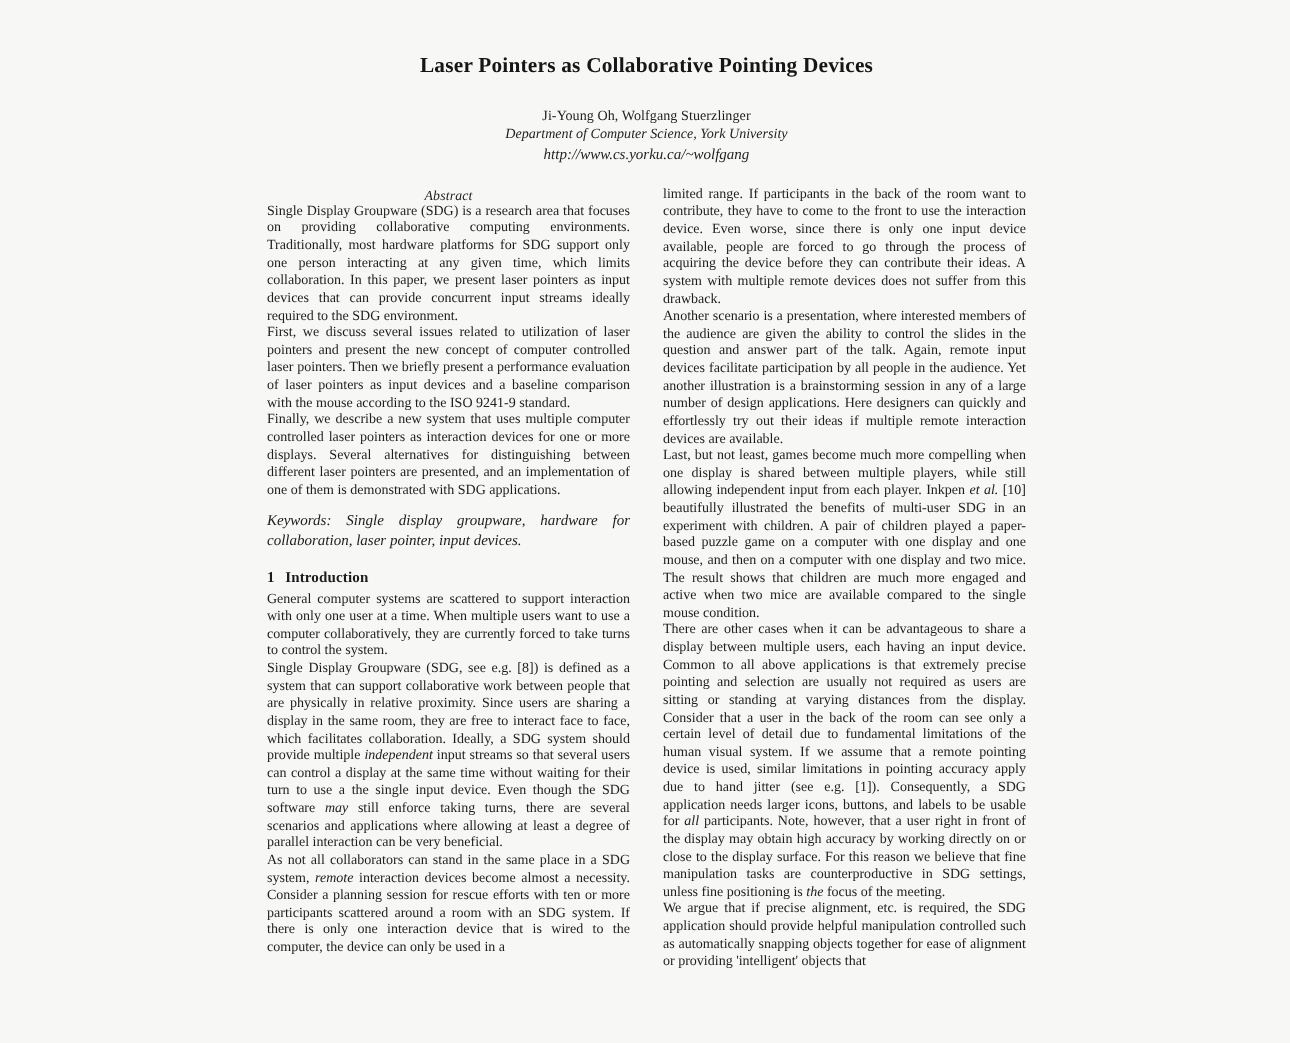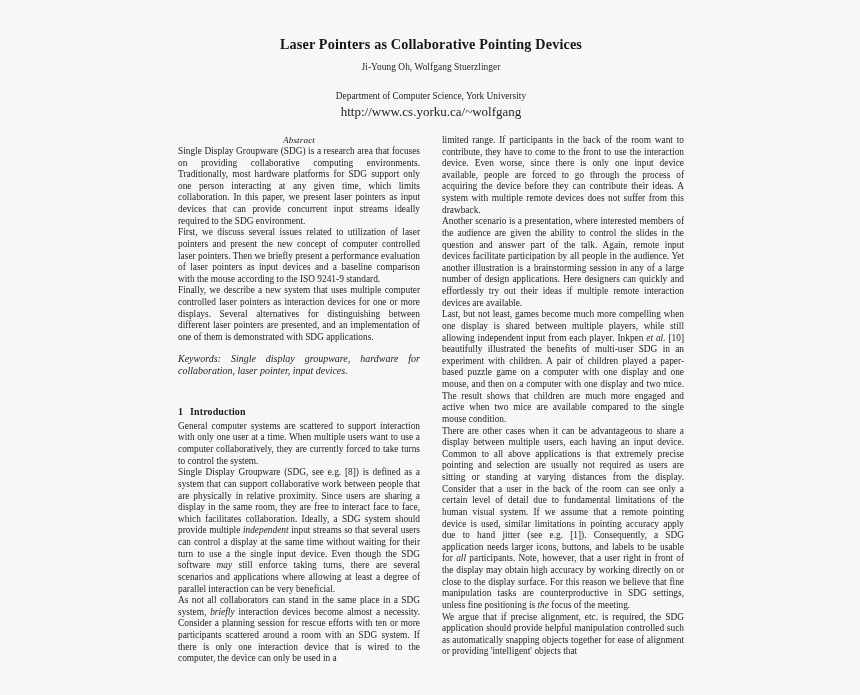--- a/index.html
+++ b/index.html
@@ -37,33 +37,34 @@
     font-size: 14.2px;
     font-weight: bold;
     letter-spacing: 0.15px;
     line-height: 1.2;
     margin: 0 0 0 0;
     padding-top: 6px;
     color: #161616;
   }
   .authors {
     font-size: 9.4px;
-    margin-top: 9px;
+    margin-top: 20px;
     letter-spacing: 0.05px;
     color: #1e1e1e;
   }
   .affiliation {
     font-size: 9.4px;
-    margin-top: 18px;
+    margin-top: 1px;
     line-height: 1.38;
     color: #1e1e1e;
+    font-style: italic;
   }
   .affil-url {
     display: block;
-    font-size: 13px;
+    font-size: 10px;
   }
 
   
   .columns {
     display: flex;
     gap: 22px;
     margin-top: 14px;
   }
   .col {
     width: 242px;
@@ -93,21 +94,21 @@
   .keywords {
     margin: 9px 0 0 0;
     font-style: italic;
     font-size: 10px;
     line-height: 1.26;
     text-align: justify;
   }
   .section-head {
     font-weight: bold;
     font-size: 10px;
-    margin: 28px 0 4px 0;
+    margin: 12px 0 4px 0;
     letter-spacing: 0.1px;
   }
   .section-head .secnum {
     margin-right: 7px;
   }
   em {
     font-style: italic;
   }
 </style>
 </head>
@@ -134,21 +135,21 @@
         <p class="para">Finally, we describe a new system that uses multiple computer controlled laser pointers as interaction devices for one or more displays. Several alternatives for distinguishing between different laser pointers are presented, and an implementation of one of them is demonstrated with SDG applications.</p>
 
         <p class="keywords">Keywords: Single display groupware, hardware for collaboration, laser pointer, input devices.</p>
 
         <div class="section-head">
           <span class="secnum">1</span><span>Introduction</span>
         </div>
 
         <p class="para">General computer systems are scattered to support interaction with only one user at a time. When multiple users want to use a computer collaboratively, they are currently forced to take turns to control the system.</p>
         <p class="para">Single Display Groupware (SDG, see e.g. [8]) is defined as a system that can support collaborative work between people that are physically in relative proximity. Since users are sharing a display in the same room, they are free to interact face to face, which facilitates collaboration. Ideally, a SDG system should provide multiple <em>independent</em> input streams so that several users can control a display at the same time without waiting for their turn to use a the single input device. Even though the SDG software <em>may</em> still enforce taking turns, there are several scenarios and applications where allowing at least a degree of parallel interaction can be very beneficial.</p>
-        <p class="para">As not all collaborators can stand in the same place in a SDG system, <em>briefly</em> interaction devices become almost a necessity. Consider a planning session for rescue efforts with ten or more participants scattered around a room with an SDG system. If there is only one interaction device that is wired to the computer, the device can only be used in a</p>
+        <p class="para">As not all collaborators can stand in the same place in a SDG system, <em>remote</em> interaction devices become almost a necessity. Consider a planning session for rescue efforts with ten or more participants scattered around a room with an SDG system. If there is only one interaction device that is wired to the computer, the device can only be used in a</p>
       </div>
 
       <div class="col">
         <p class="para">limited range. If participants in the back of the room want to contribute, they have to come to the front to use the interaction device. Even worse, since there is only one input device available, people are forced to go through the process of acquiring the device before they can contribute their ideas. A system with multiple remote devices does not suffer from this drawback.</p>
         <p class="para">Another scenario is a presentation, where interested members of the audience are given the ability to control the slides in the question and answer part of the talk. Again, remote input devices facilitate participation by all people in the audience. Yet another illustration is a brainstorming session in any of a large number of design applications. Here designers can quickly and effortlessly try out their ideas if multiple remote interaction devices are available.</p>
         <p class="para">Last, but not least, games become much more compelling when one display is shared between multiple players, while still allowing independent input from each player. Inkpen <em>et al.</em> [10] beautifully illustrated the benefits of multi-user SDG in an experiment with children. A pair of children played a paper-based puzzle game on a computer with one display and one mouse, and then on a computer with one display and two mice. The result shows that children are much more engaged and active when two mice are available compared to the single mouse condition.</p>
         <p class="para">There are other cases when it can be advantageous to share a display between multiple users, each having an input device. Common to all above applications is that extremely precise pointing and selection are usually not required as users are sitting or standing at varying distances from the display. Consider that a user in the back of the room can see only a certain level of detail due to fundamental limitations of the human visual system. If we assume that a remote pointing device is used, similar limitations in pointing accuracy apply due to hand jitter (see e.g. [1]). Consequently, a SDG application needs larger icons, buttons, and labels to be usable for <em>all</em> participants. Note, however, that a user right in front of the display may obtain high accuracy by working directly on or close to the display surface. For this reason we believe that fine manipulation tasks are counterproductive in SDG settings, unless fine positioning is <em>the</em> focus of the meeting.</p>
         <p class="para">We argue that if precise alignment, etc. is required, the SDG application should provide helpful manipulation controlled such as automatically snapping objects together for ease of alignment or providing 'intelligent' objects that</p>
       </div>
 

